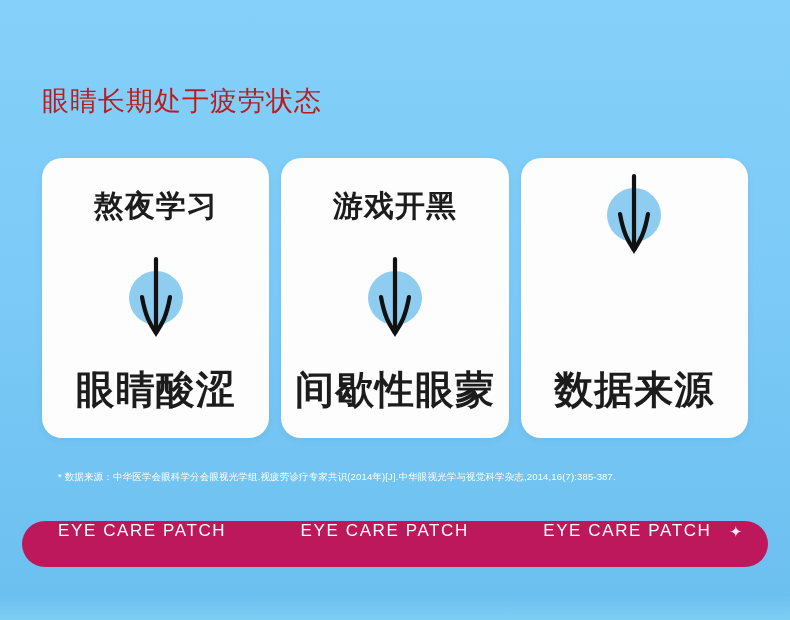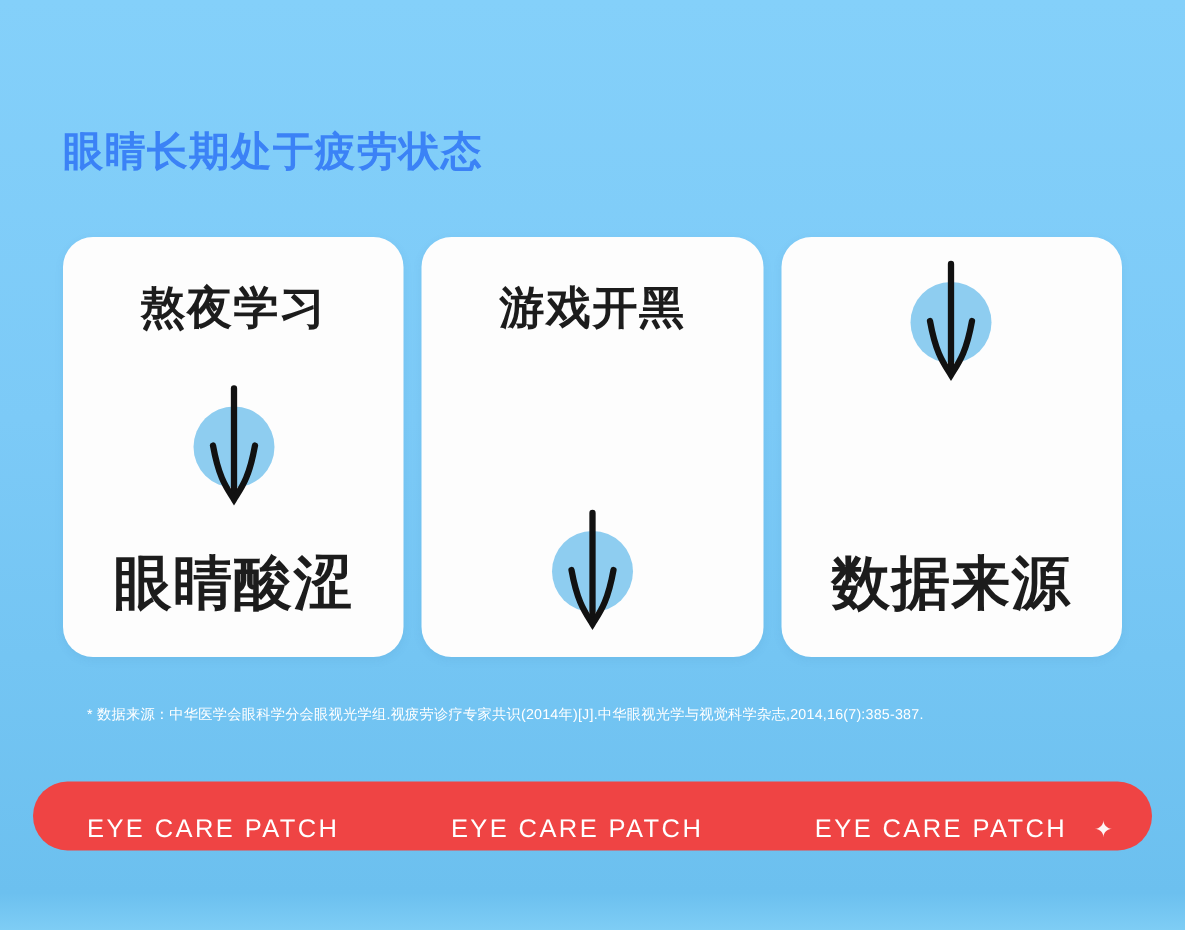--- a/index.html
+++ b/index.html
@@ -21,23 +21,23 @@
     inset: 0;
   }
 
   
   .headline {
     position: absolute;
     left: 42px;
     top: 84px;
     font-size: 27px;
     line-height: 34px;
-    color: #3b82f6;
+    color: #b91c1c;
     letter-spacing: 1px;
-    font-weight: 700;
+    font-weight: 400;
     white-space: nowrap;
   }
 
   
   .cards {
     position: absolute;
     left: 42px;
     top: 158px;
     width: 706px;
     height: 280px;
@@ -105,24 +105,24 @@
     white-space: nowrap;
   }
 
   
   .ribbon {
     position: absolute;
     left: 22px;
     top: 521px;
     width: 746px;
     height: 46px;
-    background: #ef4444;
+    background: #be185d;
     border-radius: 23px;
     display: flex;
-    align-items: flex-end;
+    align-items: flex-start;
     justify-content: space-between;
     padding: 0 26px 4px 36px;
   }
 
   .ribbon-word {
     font-size: 17px;
     letter-spacing: 1.6px;
     color: #ffffff;
     font-weight: 400;
     white-space: nowrap;
@@ -167,20 +167,21 @@
     <div class="card">
       <div class="card-cause">游戏开黑</div>
       <div class="arrow-badge">
         <span>
           <svg width="40" height="78" viewBox="0 0 40 78" aria-hidden="true">
             <path d="M20 0 L20 72" stroke="#111111" stroke-width="4.2" fill="none" stroke-linecap="round"></path>
             <path d="M6 38 C 10 60, 15 66, 20 74 C 25 66, 30 60, 34 38" stroke="#111111" stroke-width="4.2" fill="none" stroke-linecap="round"></path>
           </svg>
         </span>
       </div>
+      <div class="card-effect">间歇性眼蒙</div>
     </div>
 
     <div class="card">
       <div class="arrow-badge">
         <span>
           <svg width="40" height="78" viewBox="0 0 40 78" aria-hidden="true">
             <path d="M20 0 L20 72" stroke="#111111" stroke-width="4.2" fill="none" stroke-linecap="round"></path>
             <path d="M6 38 C 10 60, 15 66, 20 74 C 25 66, 30 60, 34 38" stroke="#111111" stroke-width="4.2" fill="none" stroke-linecap="round"></path>
           </svg>
         </span>

